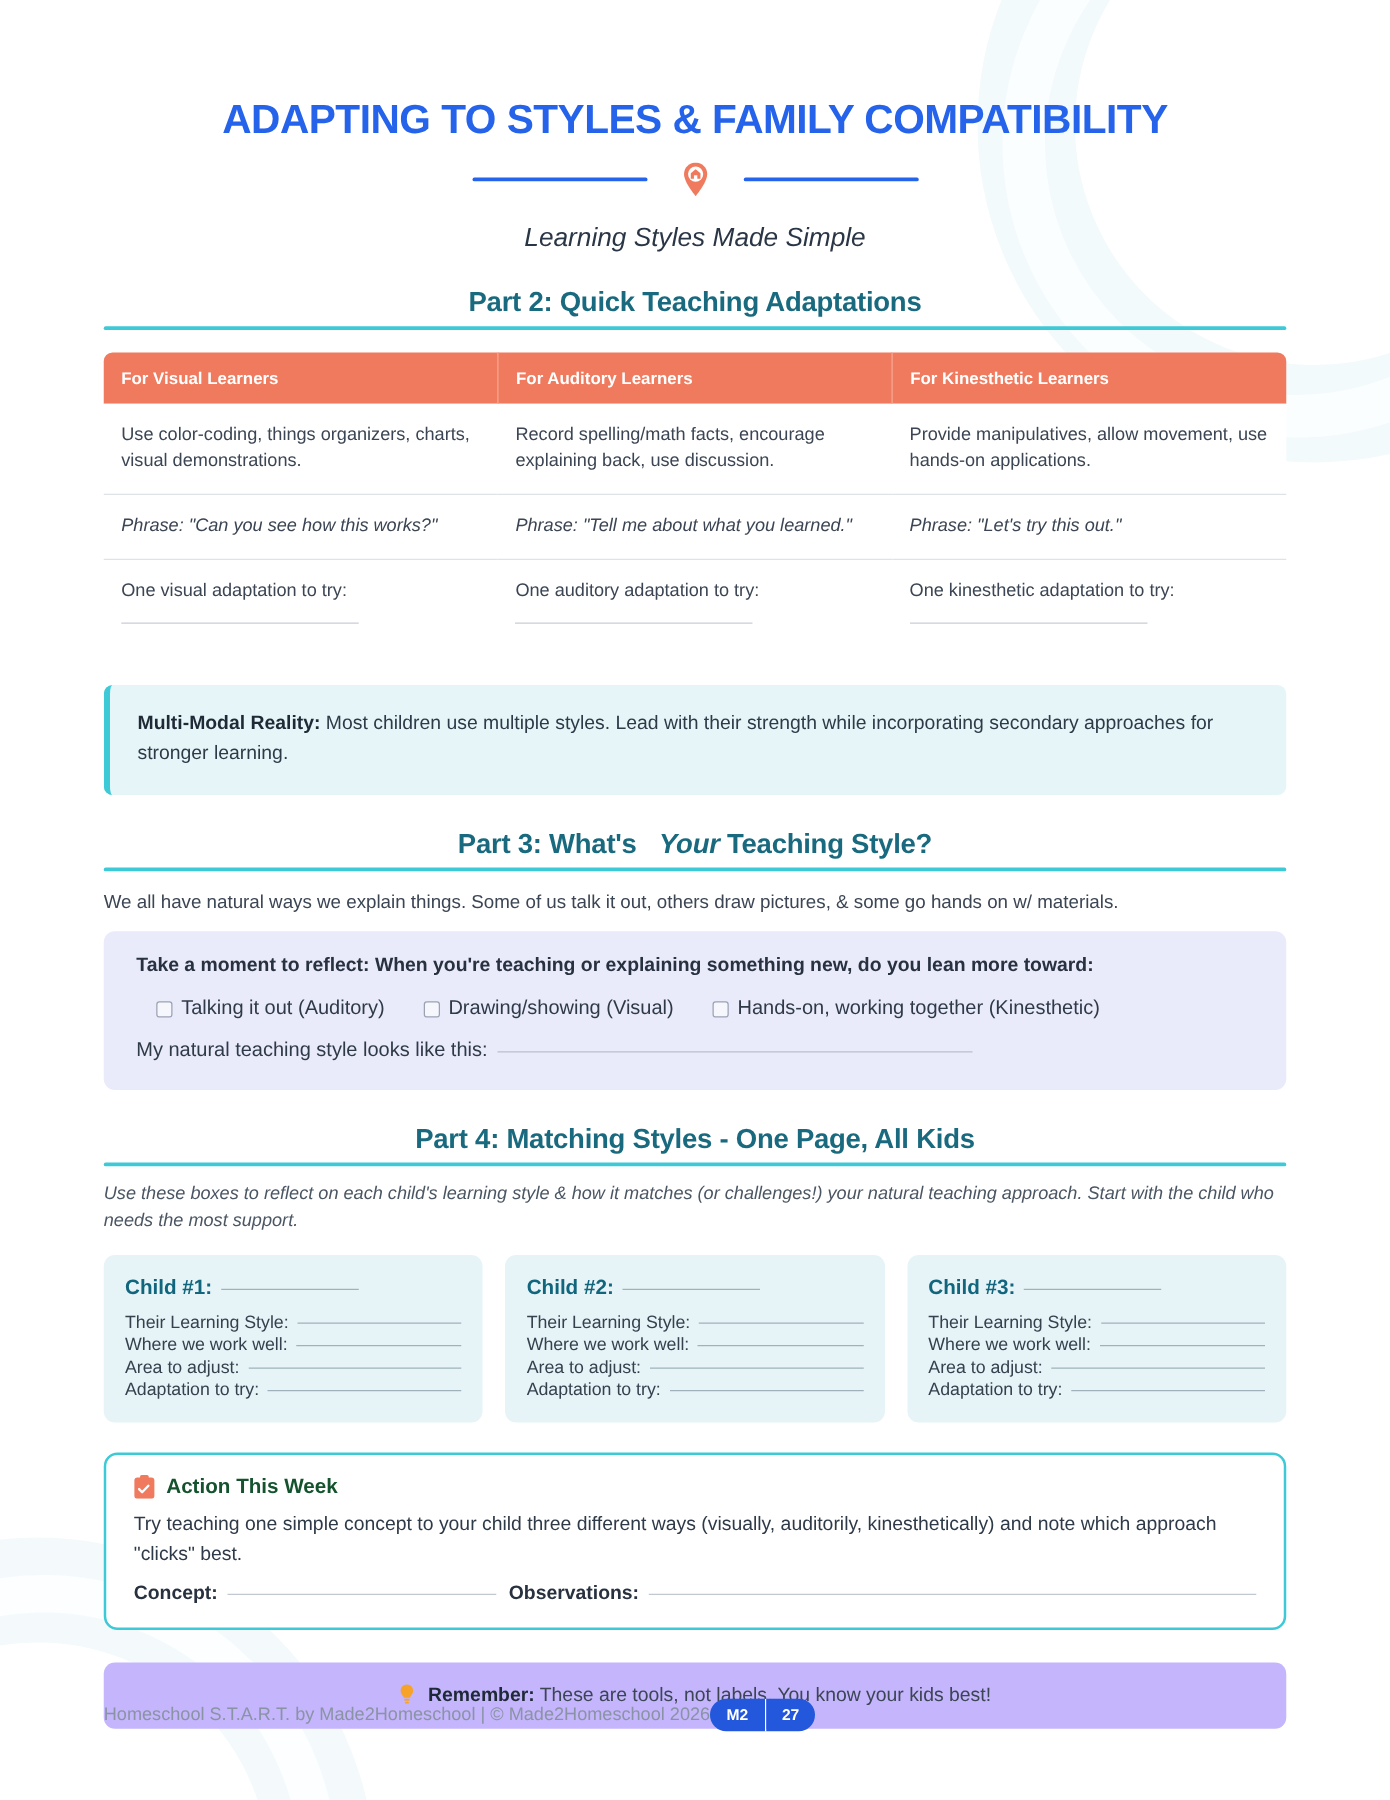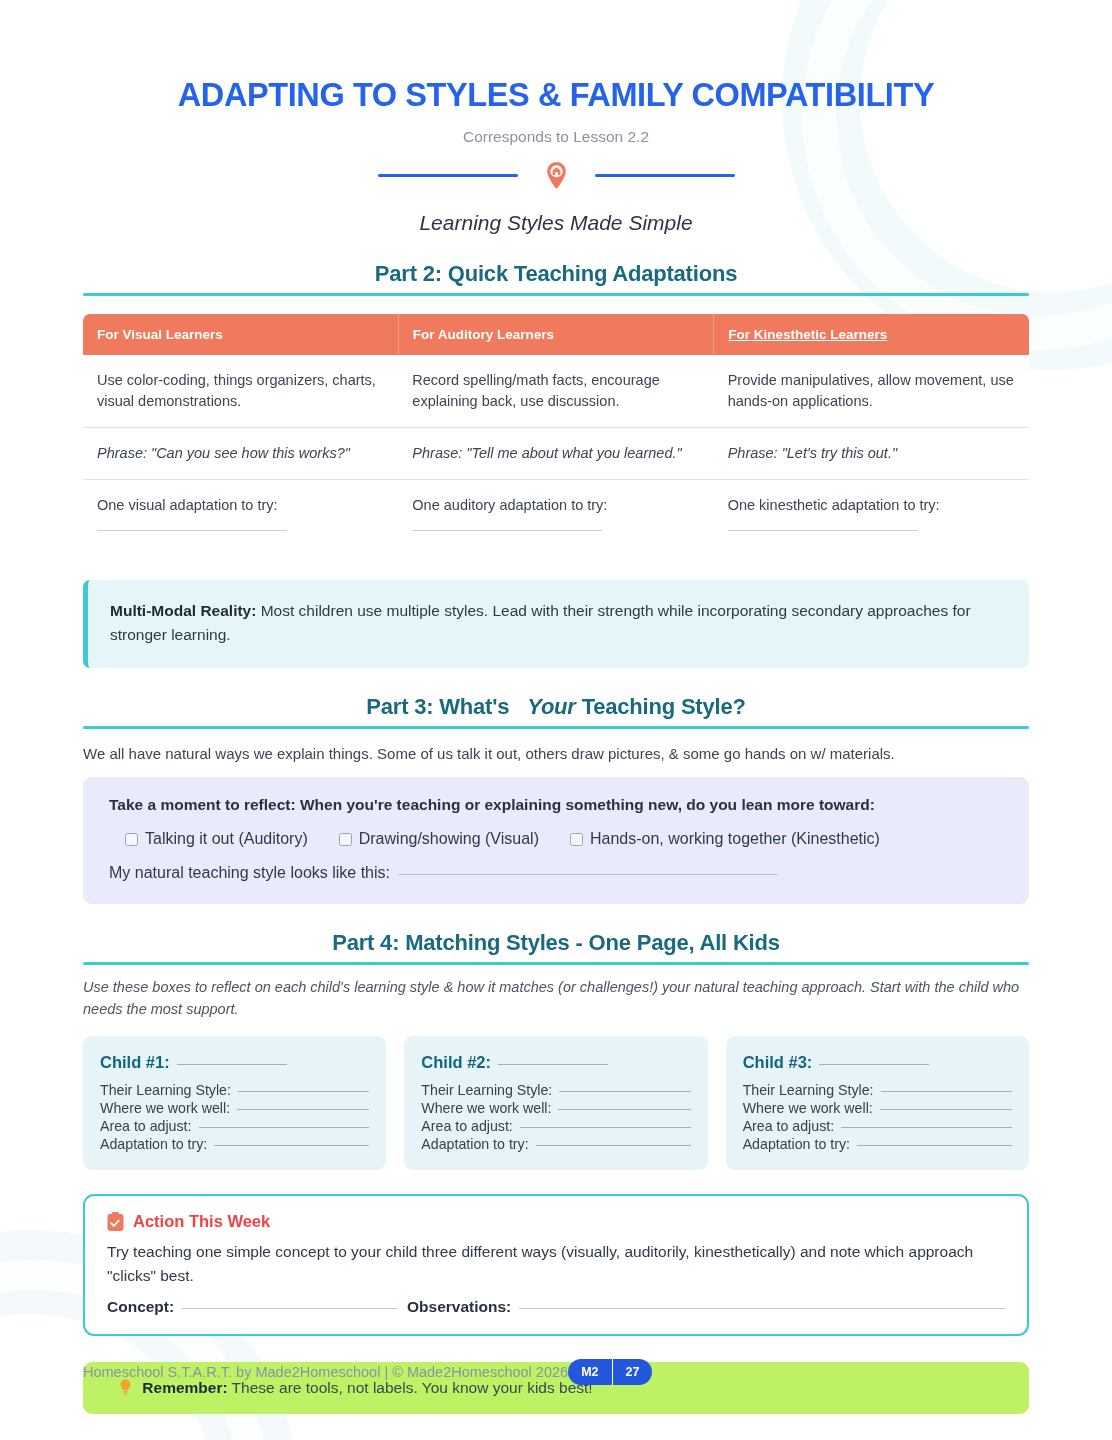--- a/index.html
+++ b/index.html
@@ -107,21 +107,21 @@
     background: #ef7a5e;
     color: #ffffff;
     font-size: 13.5px;
     font-weight: 700;
     text-align: left;
     padding: 13px 14px;
     border-right: 1px solid #f69a83;
   }
   .tbl thead th:last-child { border-right: none; }
   .tbl thead th:first-child { border-top-left-radius: 7px; border-bottom-left-radius: 0; }
-  .tbl thead th:last-child { border-top-right-radius: 7px; text-decoration: underline; }
+  .tbl thead th:last-child { border-top-right-radius: 7px; }
   .tbl tbody td {
     padding: 15px 14px 15px 14px;
     font-size: 14.5px;
     color: #3b4553;
     line-height: 1.45;
     vertical-align: top;
     border-bottom: 1px solid #dfe3e8;
     background: #ffffff;
   }
   .tbl tbody tr:last-child td { border-bottom: none; }
@@ -240,21 +240,21 @@
     border-radius: 11px;
     padding: 16px 22px 18px 22px;
     background: #ffffff;
   }
   .action-head {
     display: flex;
     align-items: center;
     gap: 9px;
     font-size: 16.5px;
     font-weight: 800;
-    color: #ef4444;
+    color: #14532d;
   }
   .action-body {
     margin-top: 9px;
     font-size: 15.5px;
     color: #2f3a48;
     line-height: 1.5;
   }
   .action-fields {
     margin-top: 11px;
     display: flex;
@@ -265,23 +265,24 @@
     color: #27313f;
   }
   .action-fields .ff { display: flex; align-items: baseline; gap: 8px; }
   .ff-1 { width: 290px; }
   .ff-2 { flex: 1; }
   .action-fields .rule-fill { background: #c2c8d1; max-width: none; }
 
   
   .remember {
     margin-top: 26px;
-    background: #bef264;
+    background: #c4b5fd;
     border-radius: 9px;
     padding: 17px 36px;
+    text-align: center;
     font-size: 15.5px;
     color: #3b4553;
   }
   .remember b { color: #1f2a36; font-weight: 700; }
   .bulb { margin-right: 6px; }
 
   
   .footer {
     position: absolute;
     left: 83px; right: 83px;
@@ -310,21 +311,20 @@
 <div class="page">
 
   <div class="deco deco-tr"></div>
   <div class="deco deco-tr2"></div>
   <div class="deco deco-bl"></div>
   <div class="deco deco-bl2"></div>
 
   <div class="content">
 
     <h1 class="doc-title">ADAPTING TO STYLES &amp; FAMILY COMPATIBILITY</h1>
-    <div class="doc-sub">Corresponds to Lesson 2.2</div>
 
     <div class="divider-row">
       <span class="divider-line"></span>
       <svg class="pin" viewBox="0 0 24 32">
         <path d="M12 0C5.9 0 1 4.9 1 11c0 8 11 21 11 21s11-13 11-21C23 4.9 18.1 0 12 0z" fill="#ef7a5e"></path>
         <circle cx="12" cy="11" r="7.2" fill="#ffffff"></circle>
         <path d="M12 6.3l4.6 3.9v5.2h-3v-3.3h-3.2v3.3h-3v-5.2z" fill="#ef7a5e"></path>
       </svg>
       <span class="divider-line"></span>
     </div>

